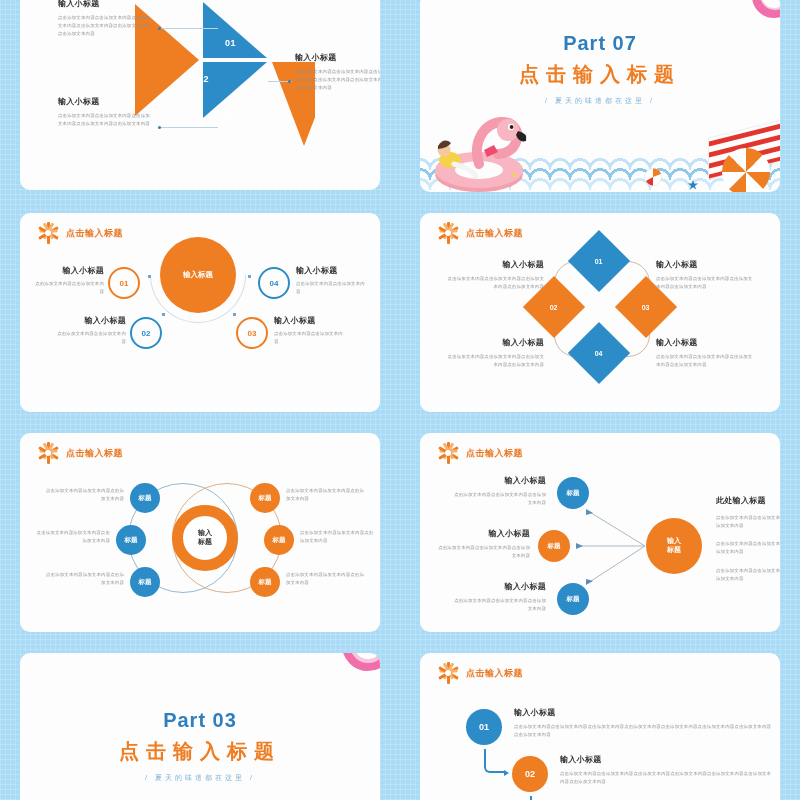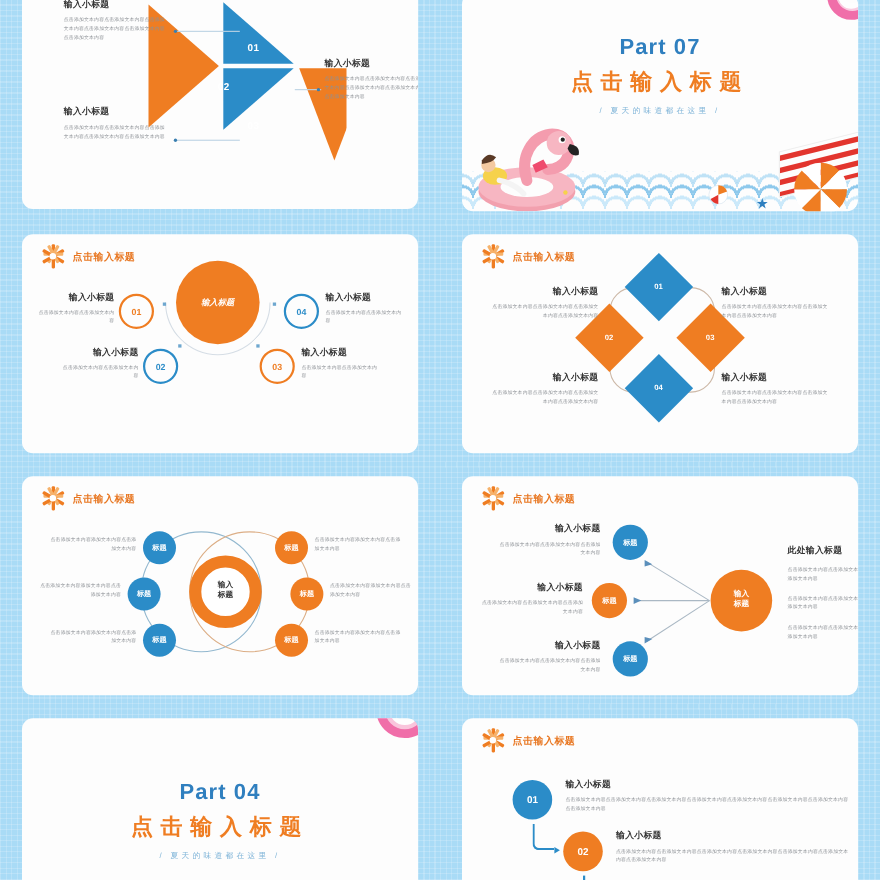--- a/index.html
+++ b/index.html
@@ -272,21 +272,21 @@
               <i style="transform:rotate(210deg)"></i>
           <i style="transform:rotate(240deg)"></i>
               <i style="transform:rotate(270deg)"></i>
           <i style="transform:rotate(300deg)"></i>
               <i style="transform:rotate(330deg)"></i>
           <b></b>
         </div>
         <div class="head-title">点击输入标题</div>
       </div>
 
-      <div class="big-orange" style="left:140px;top:24px;width:76px;height:76px;display:flex;align-items:center;justify-content:center;font-style:italic;">
+      <div class="big-orange" style="left:140px;top:24px;width:76px;height:76px;display:flex;align-items:center;justify-content:center;">
         <span style="color:#fff;font-size:7.5px;font-weight:bold;">输入标题</span>
       </div>
 
       <div class="arc" style="left:130px;top:14px;width:96px;height:96px;border-color:transparent transparent #d5dde5 #d5dde5;transform:rotate(-45deg);"></div>
       <div class="sq-dot" style="left:128px;top:62px;"></div>
       <div class="sq-dot" style="left:228px;top:62px;"></div>
       <div class="sq-dot" style="left:142px;top:100px;"></div>
       <div class="sq-dot" style="left:213px;top:100px;"></div>
 
       <div class="ring orange" style="left:88px;top:54px;width:32px;height:32px;">
@@ -510,21 +510,21 @@
         <div class="body-text" style="margin-top:10px;">点击添加文本内容点击添加文本内容点击添加文本内容</div>
       </div>
     </div>
   </div>
 
   <div class="gap"></div>
 
   <div class="slide">
     <div class="card" style="bottom:-40px;">
       <div style="position:absolute;left:0;right:0;top:56px;text-align:center;">
-        <div class="cover-part">Part 04</div>
+        <div class="cover-part">Part 03</div>
         <div class="cover-title" style="margin-top:6px;">点击输入标题</div>
         <div class="cover-sub" style="margin-top:8px;">/ 夏天的味道都在这里 /</div>
       </div>
 
       <div class="ring-deco" style="right:-14px;top:-34px;width:52px;height:52px;border:12px solid #f06ea9;"></div>
       <div class="ring-deco" style="right:-6px;top:-26px;width:36px;height:36px;border:8px solid #ffffff;opacity:.6;"></div>
     </div>
   </div>
 
   <div class="slide">

